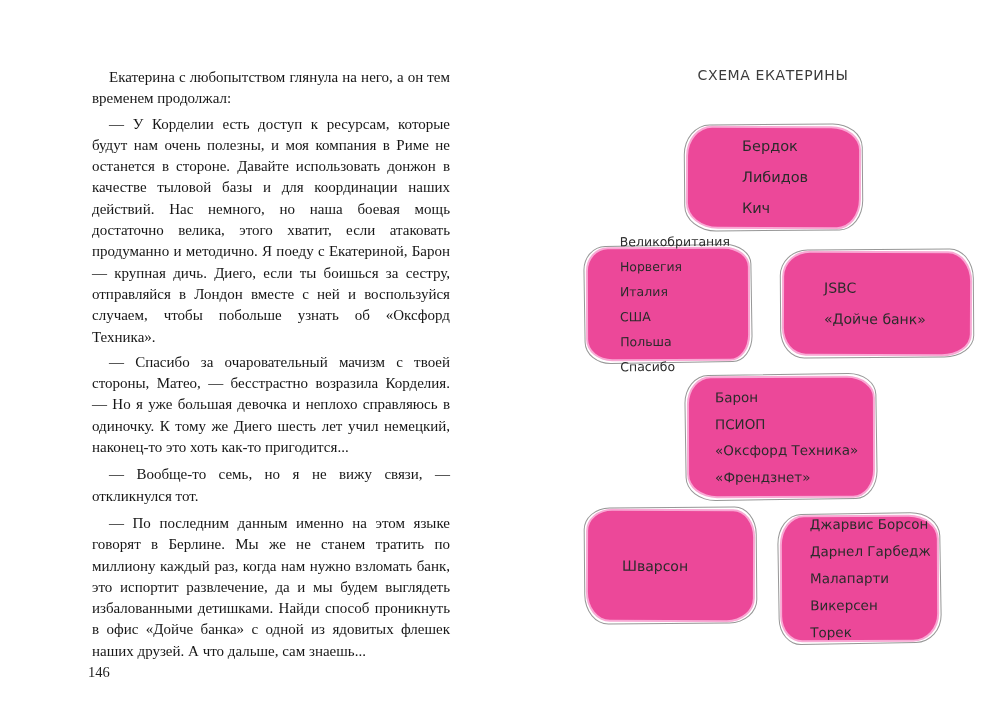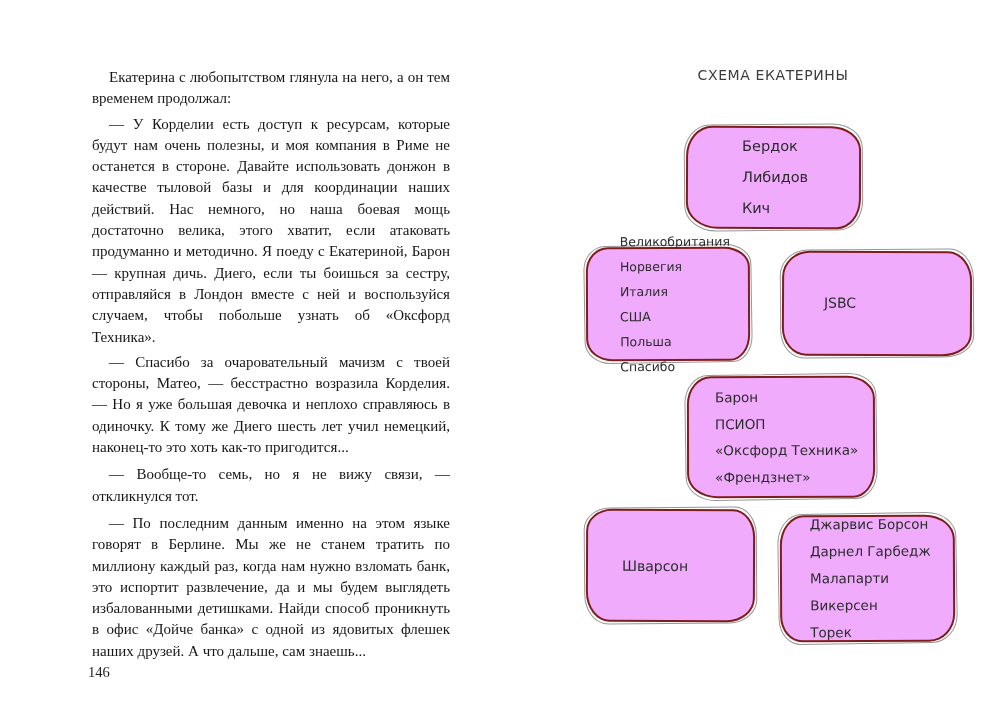--- a/index.html
+++ b/index.html
@@ -41,22 +41,22 @@
     top: 51px;
     width: 280px;
     text-align: center;
     font-family: "DejaVu Sans", sans-serif;
     font-size: 14px;
     letter-spacing: 0.6px;
     color: #3c3c3c;
   }
   .box {
     position: absolute;
-    border: 2px solid #7f1d1d;
-    background: #f0abfc;
+    border: 2px solid #f9a8d4;
+    background: #ec4899;
     display: flex;
     flex-direction: column;
     justify-content: center;
     font-family: "DejaVu Sans", sans-serif;
     color: #2b2b2b;
   }
   
   .box::before {
     content: "";
     position: absolute;
@@ -66,21 +66,21 @@
     transform: rotate(-0.7deg);
     pointer-events: none;
   }
   .box span { display: block; }
 
   .box-berdok   { left: 670px; top: 110px; width: 175px; height: 103px; padding-left: 50px; font-size: 14.5px; line-height: 23px; border-radius: 26px 30px 24px 32px / 30px 24px 30px 26px; transform: rotate(0.2deg); }
   .box-countries{ left: 570px; top: 231px; width: 164px; height: 114px; padding-left: 28px; font-size: 12.5px; line-height: 17px; border-radius: 22px 26px 20px 26px / 24px 20px 26px 22px; transform: rotate(-0.2deg); }
   .box-jsbc     { left: 766px; top: 235px; width: 190px; height: 105px; padding-left: 36px; font-size: 14px;   line-height: 23px; border-radius: 28px 24px 30px 24px / 26px 30px 22px 28px; transform: rotate(0.3deg); }
   .box-baron    { left: 671px; top: 360px; width: 188px; height: 122px; padding-left: 22px; font-size: 13.5px; line-height: 18.5px; border-radius: 24px 28px 22px 30px / 28px 22px 28px 24px; transform: rotate(-0.15deg); }
   .box-ayrton   { left: 570px; top: 493px; width: 169px; height: 113px; padding-left: 30px; font-size: 14px;   line-height: 22px; border-radius: 26px 22px 28px 24px / 22px 28px 24px 30px; transform: rotate(0.2deg); }
-  .box-jarvis   { left: 764px; top: 499px; width: 175px; height: 127px; padding-left: 24px; font-size: 13.5px; line-height: 19px; border-radius: 24px 30px 26px 22px / 30px 24px 28px 26px; transform: rotate(-0.25deg); }
+  .box-jarvis   { left: 764px; top: 499px; width: 159px; height: 127px; padding-left: 24px; font-size: 13.5px; line-height: 19px; border-radius: 24px 30px 26px 22px / 30px 24px 28px 26px; transform: rotate(-0.25deg); }
 
   
   .page-edge {
     position: absolute;
     left: 0; right: 0; bottom: 0;
     height: 6px;
     background: linear-gradient(to bottom, rgba(0,0,0,0), rgba(0,0,0,0.22));
   }
 </style>
 </head>
@@ -109,20 +109,21 @@
     <span>Великобритания</span>
     <span>Норвегия</span>
     <span>Италия</span>
     <span>США</span>
     <span>Польша</span>
     <span>Спасибо</span>
   </div>
 
   <div class="box box-jsbc">
     <span>JSBC</span>
+    <span>«Дойче банк»</span>
   </div>
 
   <div class="box box-baron">
     <span>Барон</span>
     <span>ПСИОП</span>
     <span>«Оксфорд Техника»</span>
     <span>«Френдзнет»</span>
   </div>
 
   <div class="box box-ayrton">

